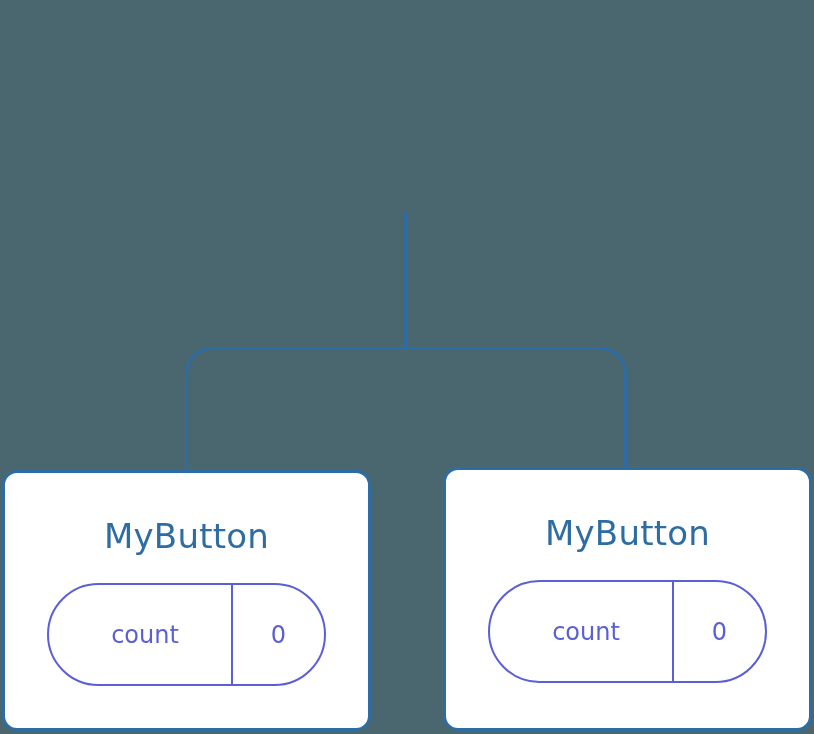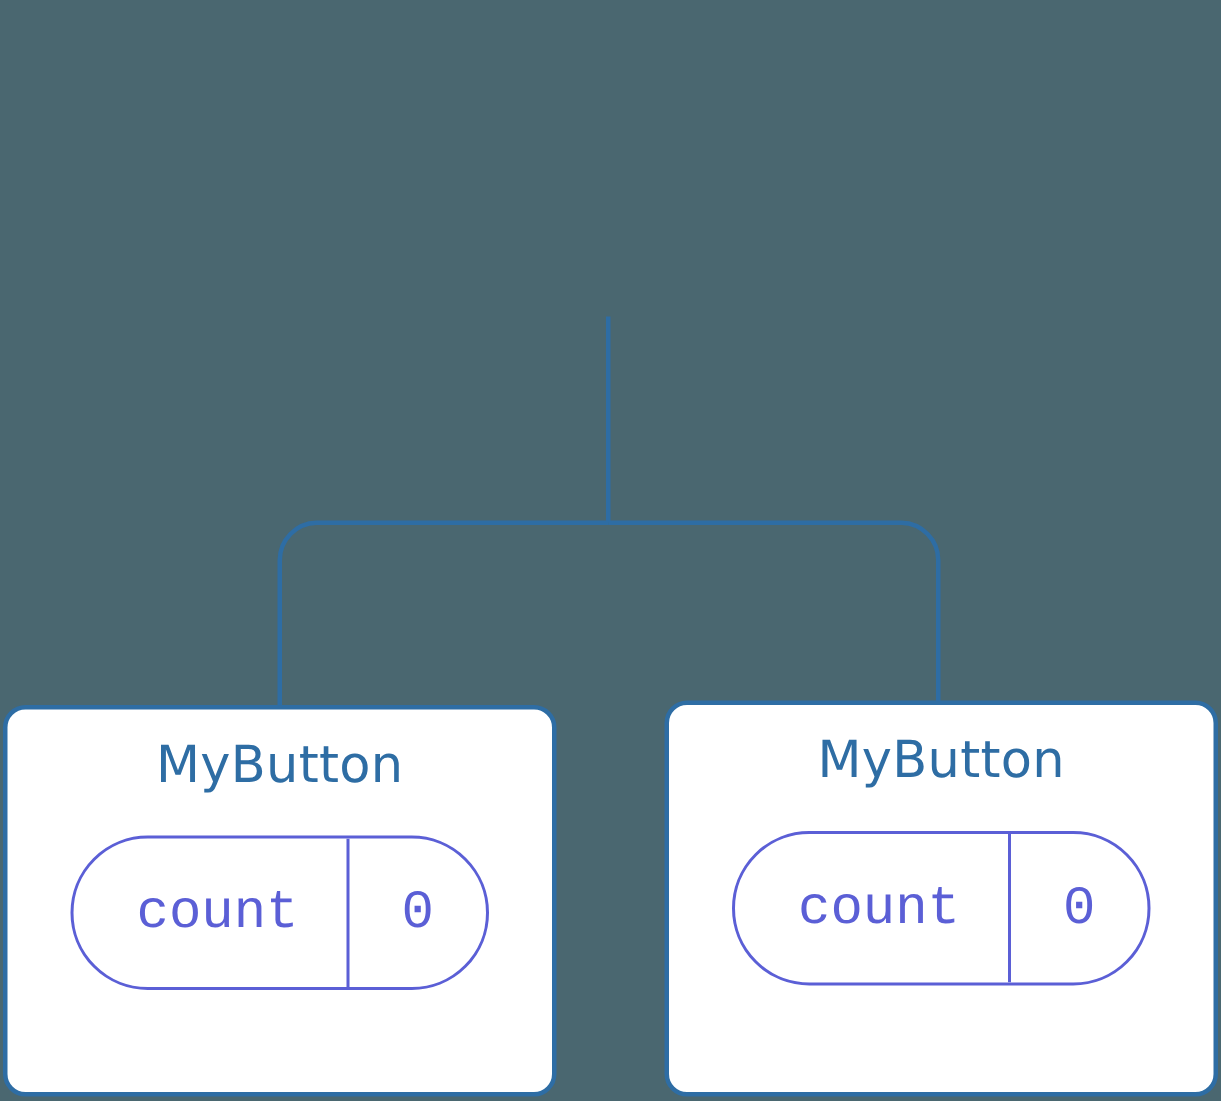--- a/index.html
+++ b/index.html
@@ -75,45 +75,44 @@
     width: 369px;
     height: 261px;
   }
   #node-child-1 {
     left: 443px;
     top: 467px;
     width: 369px;
     height: 264px;
   }
   .node-child .node-title {
-    margin-top: 20px;
+    margin-top: 46px;
   }
 
   
   .state-pill {
     box-sizing: border-box;
     margin-top: 30px;
     height: 103px;
     border: 2px solid #5b5fd6;
     border-radius: 52px;
     background: #ffffff;
     display: flex;
     align-items: stretch;
     overflow: hidden;
   }
   .pill-key,
   .pill-value {
     display: flex;
     align-items: center;
     justify-content: center;
     color: #5b5fd6;
-    font-size: 36px;
+    font-size: 24px;
     line-height: 1;
     white-space: nowrap;
-    font-family: Liberation Mono, monospace;
   }
   .pill-key {
     width: 172px;
     padding-left: 10px;
   }
   .pill-value {
     width: 91px;
     border-left: 2px solid #5b5fd6;
   }
 </style>

